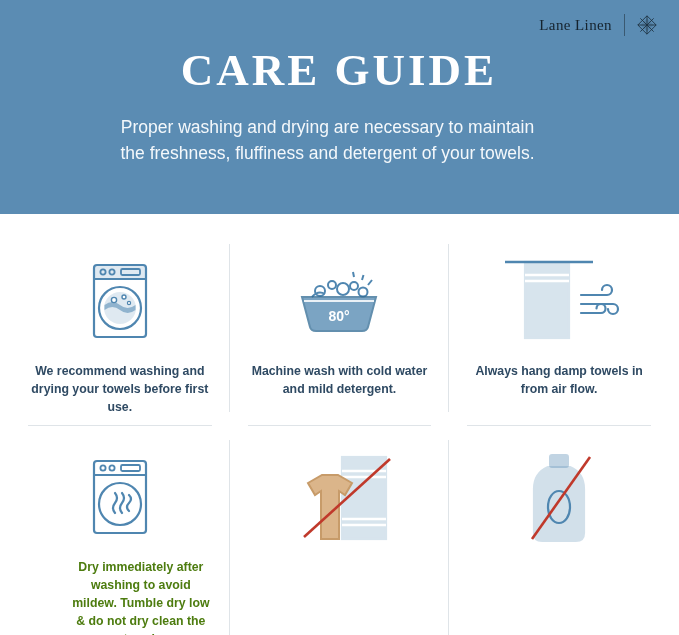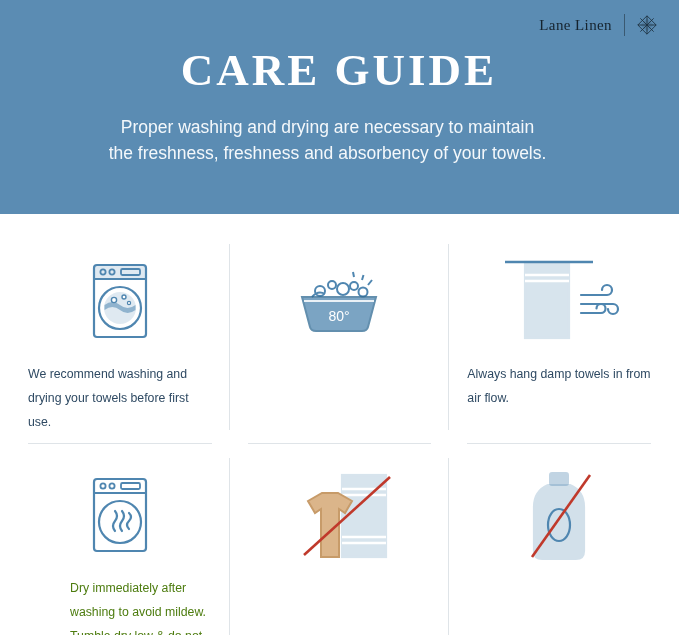--- a/index.html
+++ b/index.html
@@ -84,20 +84,21 @@
     grid-template-rows: 1fr 1fr;
     padding: 16px 10px 8px 10px;
   }
   .cell {
     position: relative;
     display: flex;
     flex-direction: column;
     align-items: center;
     justify-content: flex-start;
     padding: 14px 18px 10px 18px;
+    font-weight: bold;
   }
   
   .cell.vsep::after {
     content: "";
     position: absolute;
     top: 14px;
     bottom: 14px;
     right: 0;
     width: 1px;
     background: #dfe4e8;
@@ -112,23 +113,23 @@
     height: 1px;
     background: #dfe4e8;
   }
   .icon-wrap {
     height: 118px;
     display: flex;
     align-items: center;
     justify-content: center;
   }
   .caption {
-    text-align: left;
+    text-align: center;
     font-size: 12.3px;
-    line-height: 24px;
+    line-height: 18px;
     color: #2f4a63;
     max-width: 190px;
   }
   .cell-bottom .caption { color: #4d7c0f; margin-left: 42px; }
 </style>
 </head>
 <body>
 
 <div class="header">
 
@@ -143,21 +144,21 @@
           <path d="M12 1 L12 23 M1 12 L23 12 M4 4 L20 20 M20 4 L4 20"></path>
         </g>
       </svg>
     </span>
   </div>
 
   <h1 class="title">CARE GUIDE</h1>
 
   <div class="subtitle">
     <span>Proper washing and drying are necessary to maintain</span>
-    <span>the freshness, freshness and absorbency of your towels.</span>
+    <span>the freshness, fluffiness and detergent of your towels.</span>
   </div>
 </div>
 
 <div class="grid">
 
   <div class="cell cell-top vsep hsep">
     <div class="icon-wrap">
       <svg width="88" height="92" viewBox="0 0 88 92" aria-hidden="true">
         <rect x="18" y="8" width="52" height="72" rx="3" fill="none" stroke="#4f86b0" stroke-width="2.2"></rect>
         <rect x="18" y="8" width="52" height="14" fill="#4f86b0" opacity=".18"></rect>
@@ -186,20 +187,21 @@
           <circle cx="70" cy="25" r="4"></circle>
           <circle cx="79" cy="31" r="4.5"></circle>
           <path d="M28 36 q6 -7 13 -3"></path>
           <path d="M84 24 l4 -5 M78 19 l1.5 -5 M70 16 l-1 -5"></path>
         </g>
         <path d="M18 36 H92 L84 66 Q83 70 78 70 H32 Q27 70 26 66 Z" fill="#4f86b0" opacity=".75" stroke="#2f6a93" stroke-width="2"></path>
         <path d="M20 40 H90" stroke="#ffffff" stroke-width="2" opacity=".85"></path>
         <text x="55" y="60" text-anchor="middle" font-family="Liberation Sans, sans-serif" font-size="14" fill="#ffffff">80°</text>
       </svg>
     </div>
+    <div class="caption">Machine wash with cold water and mild detergent.</div>
   </div>
 
   <div class="cell cell-top hsep">
     <div class="icon-wrap">
       <svg width="140" height="100" viewBox="0 0 140 100" aria-hidden="true">
         <line x1="16" y1="9" x2="104" y2="9" stroke="#4f86b0" stroke-width="2.4"></line>
         <rect x="36" y="9" width="44" height="76" fill="#4f86b0" opacity=".22" stroke="#4f86b0" stroke-width="2.2"></rect>
         <line x1="36" y1="22" x2="80" y2="22" stroke="#ffffff" stroke-width="2.4"></line>
         <line x1="36" y1="28" x2="80" y2="28" stroke="#ffffff" stroke-width="2.4"></line>
         <g fill="none" stroke="#4f86b0" stroke-width="2.2" stroke-linecap="round">

